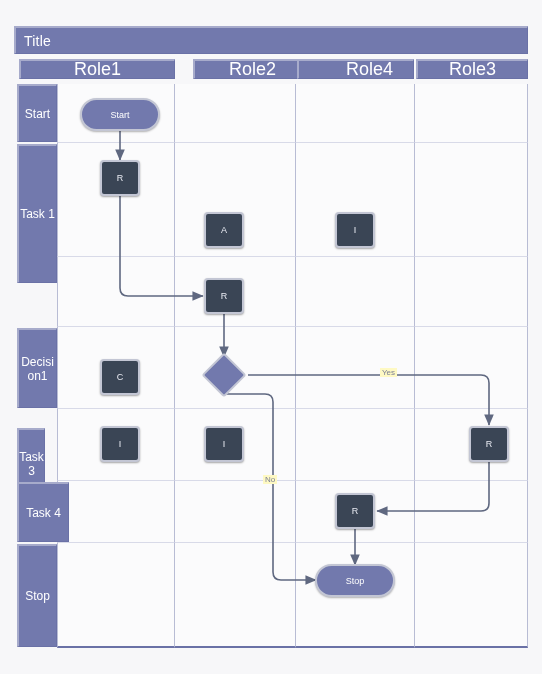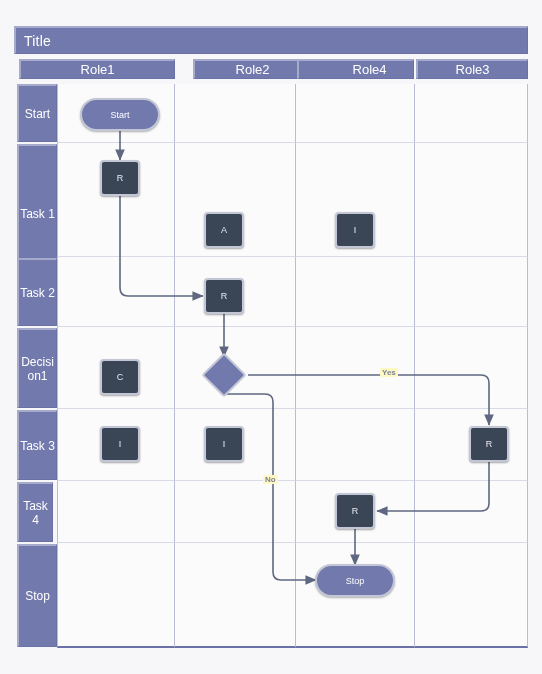--- a/index.html
+++ b/index.html
@@ -27,21 +27,21 @@
     letter-spacing:.2px;
   }
   .role-head{
     position:absolute;
     background:#7279ad;
     border:1px solid #6a71a6;
     border-top:2px solid #a7abcb;
     border-left:2px solid #a7abcb;
     box-sizing:border-box;
     color:#ffffff;
-    font-size:13px;
+    font-size:18px;
     display:flex;align-items:center;justify-content:center;
   }
   .stage-head{
     position:absolute;
     background:#7279ad;
     border:1px solid #6a71a6;
     border-top:2px solid #a7abcb;
     border-left:2px solid #a7abcb;
     box-sizing:border-box;
     color:#ffffff;
@@ -101,21 +101,20 @@
   }
 
   
   .edge-label{
     position:absolute;
     font-size:8px;
     color:#7d8196;
     background:#fef9c3;
     padding:0 2px;
     white-space:nowrap;
-    font-weight:bold;
   }
   svg.edges{position:absolute;left:0;top:0;width:542px;height:674px;pointer-events:none;}
 </style>
 </head>
 <body>
 
 <div id="stage">
 
   <div class="title-bar" style="left:14px;top:26px;width:514px;height:28px;">
     <span>Title</span>
@@ -168,30 +167,27 @@
   <div class="cell lastrow" style="left:175px;top:543px;width:121px;height:105px;"></div>
   <div class="cell lastrow" style="left:296px;top:543px;width:119px;height:105px;"></div>
   <div class="cell lastrow" style="left:415px;top:543px;width:113px;height:105px;"></div>
 
   <div class="stage-head" style="left:17px;top:84px;width:40px;height:58px;">
     <span>Start</span>
   </div>
   <div class="stage-head" style="left:17px;top:144px;width:40px;height:139px;">
     <span>Task 1</span>
   </div>
-  <div class="stage-head" style="left:17px;top:258px;width:40px;height:68px;">
-    <span>Task 2</span>
-  </div>
   <div class="stage-head" style="left:17px;top:328px;width:40px;height:80px;">
     <span>Decision1</span>
   </div>
-  <div class="stage-head" style="left:17px;top:410px;width:40px;height:70px;">
+  <div class="stage-head" style="left:17px;top:428px;width:28px;height:70px;">
     <span>Task 3</span>
   </div>
-  <div class="stage-head" style="left:17px;top:482px;width:36px;height:60px;">
+  <div class="stage-head" style="left:17px;top:482px;width:52px;height:60px;">
     <span>Task 4</span>
   </div>
   <div class="stage-head" style="left:17px;top:544px;width:40px;height:103px;">
     <span>Stop</span>
   </div>
 
   <svg class="edges" viewBox="0 0 542 674">
     <defs>
       <marker id="arrow" markerWidth="8" markerHeight="8" refX="6.6" refY="3" orient="auto">
         <path d="M0,0 L7,3 L0,6 z" fill="#5f6880"></path>

